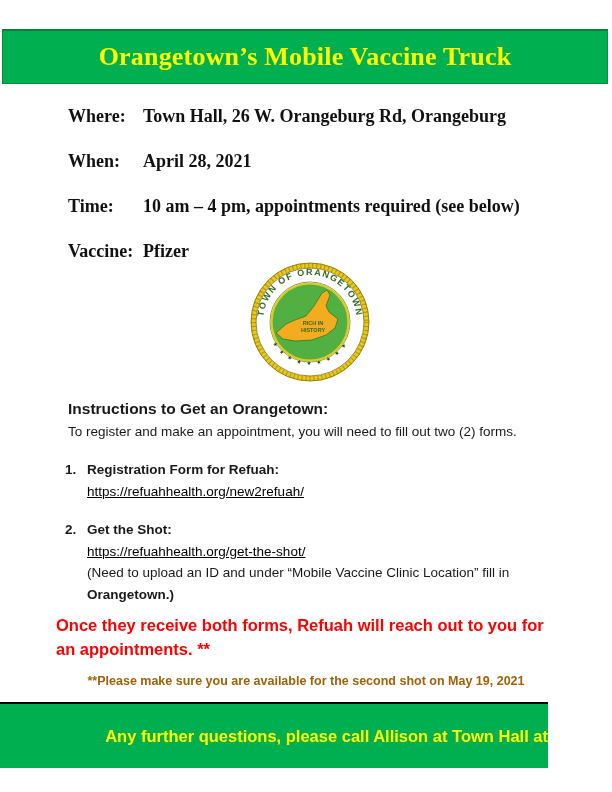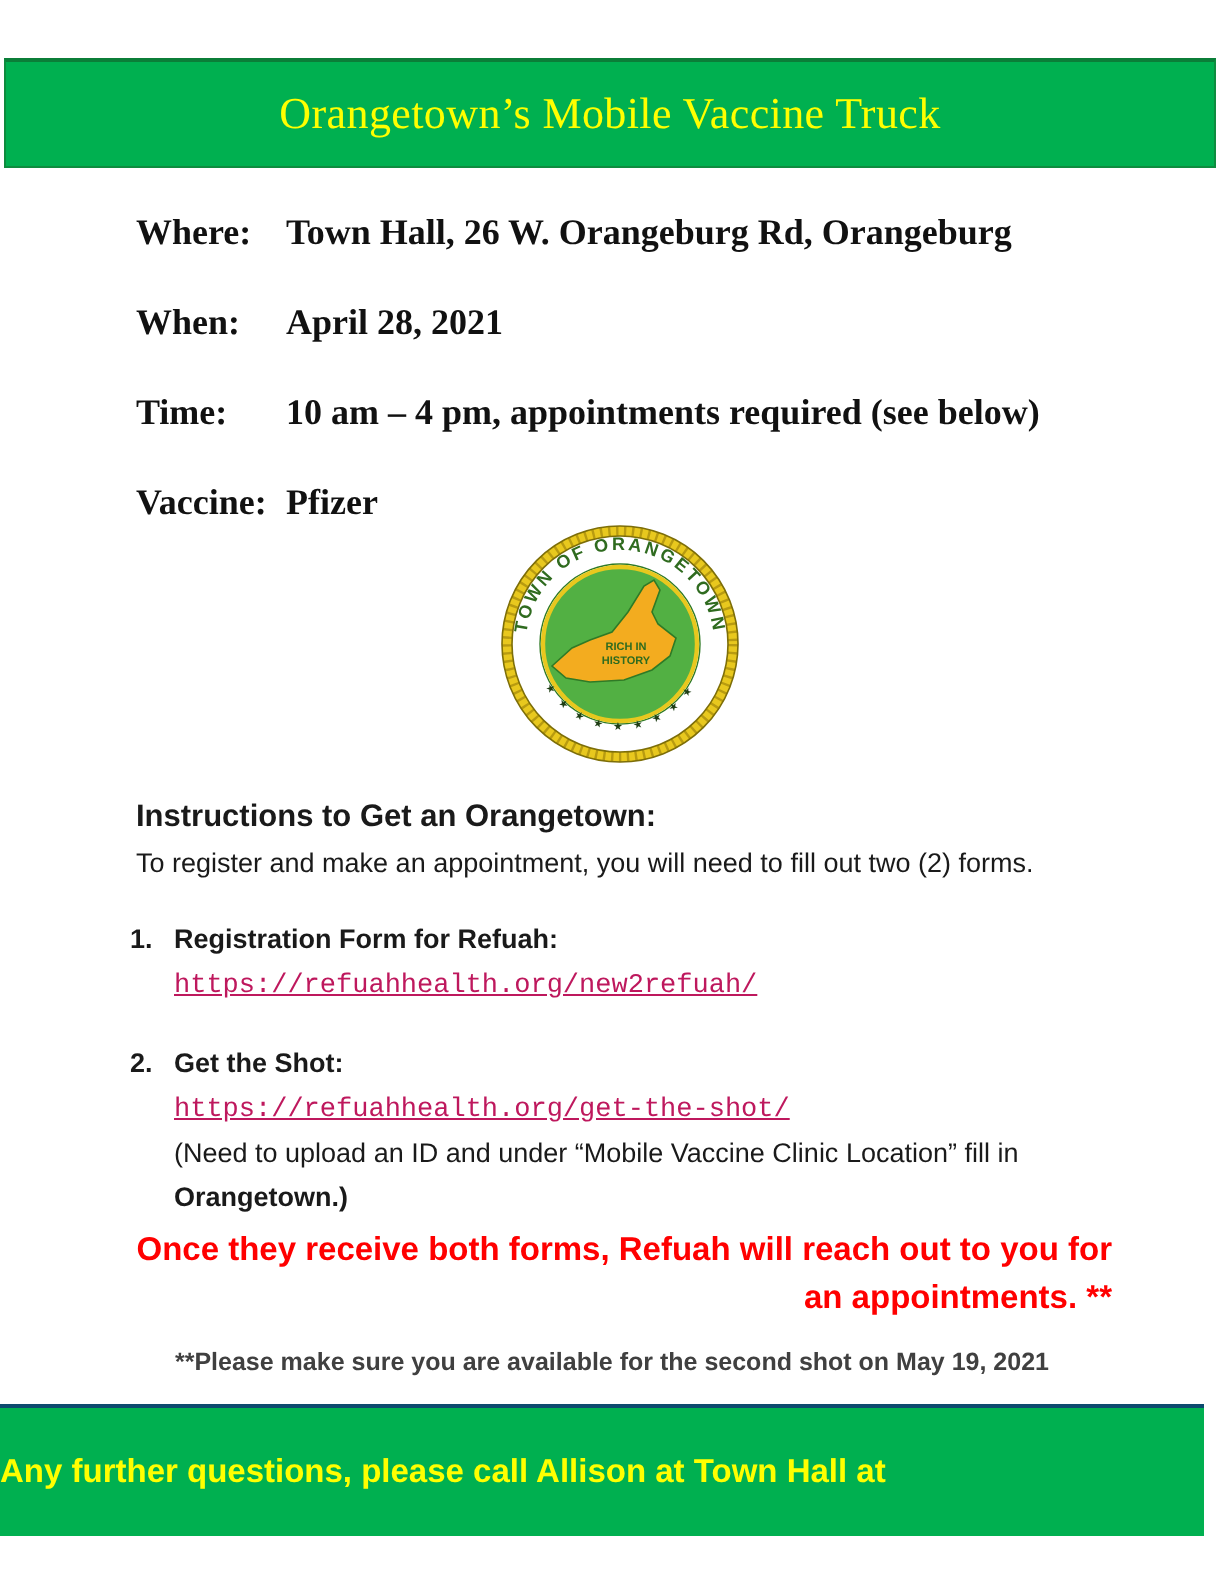--- a/index.html
+++ b/index.html
@@ -4,26 +4,26 @@
 <style>
   html,body{margin:0;padding:0;}
   body{background:#ffffff;width:612px;height:792px;position:relative;
        font-family:"Liberation Sans",sans-serif;color:#1a1a1a;}
   .page{position:absolute;inset:0;width:612px;height:792px;background:#ffffff;overflow:hidden;}
 
   
   .banner-top{position:absolute;left:2px;top:29px;width:604px;height:52px;
     background:#00B050;border:1px solid #0E8C3F;border-top:2px solid #0B7E38;
     display:flex;align-items:center;justify-content:center;}
-  .banner-top .title{font-family:"Liberation Serif",serif;font-weight:normal;
-    font-size:22px;color:#FFFF00;letter-spacing:.2px;white-space:nowrap;}
+  .banner-top .title{font-family:"Liberation Serif",serif;font-weight:bold;
+    font-size:26px;color:#FFFF00;letter-spacing:.2px;white-space:nowrap;}
 
-  .banner-bottom{position:absolute;left:0;top:702px;width:602px;height:64px;
-    background:#00B050;border-top:2px solid #0c4a6e;
-    display:flex;flex-direction:column;align-items:flex-start;justify-content:center;}
+  .banner-bottom{position:absolute;left:0;top:702px;width:548px;height:64px;
+    background:#00B050;border-top:2px solid #000000;
+    display:flex;flex-direction:column;align-items:flex-end;justify-content:center;}
   .banner-bottom .line{font-weight:bold;font-size:16.5px;color:#FFFF00;line-height:26px;white-space:nowrap;}
 
   
   .info{position:absolute;left:68px;top:106px;font-family:"Liberation Serif",serif;
     font-weight:bold;font-size:18px;color:#111;}
   .info-row{display:flex;line-height:21px;margin-bottom:24px;align-items:center;}
   .info-label{width:75px;flex:0 0 75px;}
   .info-value{white-space:nowrap;}
 
   
@@ -33,28 +33,28 @@
   .instructions-heading{position:absolute;left:68px;top:400px;
     font-weight:bold;font-size:15.5px;color:#1a1a1a;}
   .intro{position:absolute;left:68px;top:422px;width:520px;font-size:13.5px;line-height:20px;color:#1a1a1a;}
 
   
   .steps{position:absolute;left:65px;top:459px;width:500px;font-size:13.5px;line-height:21.5px;}
   .step{margin-bottom:17px;display:flex;}
   .step-num{width:22px;flex:0 0 22px;font-weight:bold;}
   .step-content{width:462px;}
   .step-title{font-weight:bold;}
-  .step-link{color:#be185d;text-decoration:underline;font-family:Liberation Mono, monospace;}
+  .step-link{color:#000000;text-decoration:underline;}
   .step-note b{font-weight:bold;margin-top:36px;}
 
   
-  .callout{position:absolute;left:56px;top:613px;width:500px;text-align:right;
+  .callout{position:absolute;left:56px;top:613px;width:500px;text-align:left;
     color:#FF0000;font-weight:bold;font-size:16.5px;line-height:24px;}
   .footnote{position:absolute;left:0;top:674px;width:612px;text-align:center;
-    font-weight:bold;font-size:12.5px;color:#404040;}
+    font-weight:bold;font-size:12.5px;color:#a16207;}
 </style>
 </head>
 <body>
 
 <div class="page">
 
   <div class="banner-top">
     <div class="title">Orangetown’s Mobile Vaccine Truck</div>
   </div>
 

